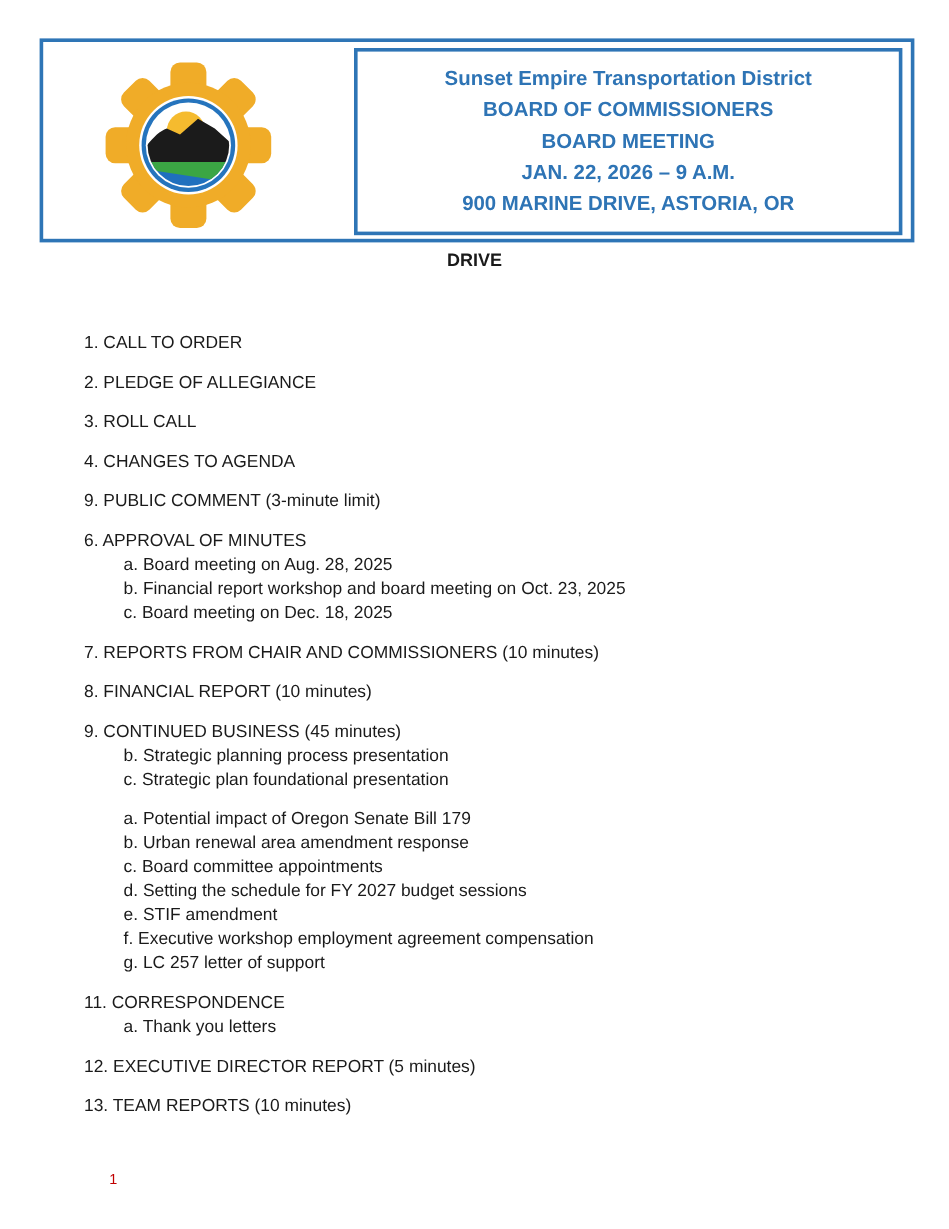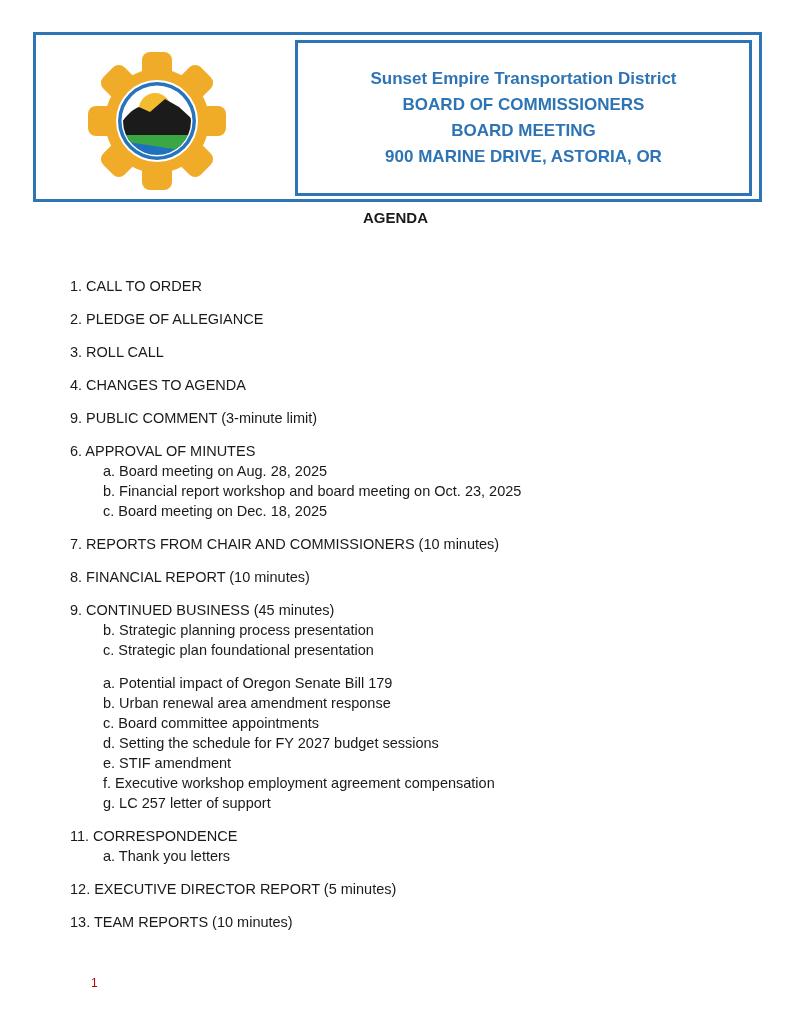--- a/index.html
+++ b/index.html
@@ -114,26 +114,27 @@
           <rect x="34" y="84" width="72" height="22" fill="#1f70be"></rect>
           <path d="M34,84 L106,84 L106,101 L34,90 Z" fill="#3ba644"></path>
         </g>
       </svg>
     </div>
 
     <div class="info-box">
       <div class="info-line">Sunset Empire Transportation District</div>
       <div class="info-line">BOARD OF COMMISSIONERS</div>
       <div class="info-line">BOARD MEETING</div>
+      <div class="info-line">JAN. 22, 2026 – 9 A.M.</div>
       <div class="info-line">900 MARINE DRIVE, ASTORIA, OR</div>
     </div>
 
   </div>
 
-  <div class="doc-title">AGENDA</div>
+  <div class="doc-title">DRIVE</div>
 
   <div class="agenda-list">
       <div class="agenda-group">
         <div class="agenda-main">1. CALL TO ORDER</div>
       </div>
       <div class="agenda-group">
         <div class="agenda-main">2. PLEDGE OF ALLEGIANCE</div>
       </div>
       <div class="agenda-group">
         <div class="agenda-main">3. ROLL CALL</div>

